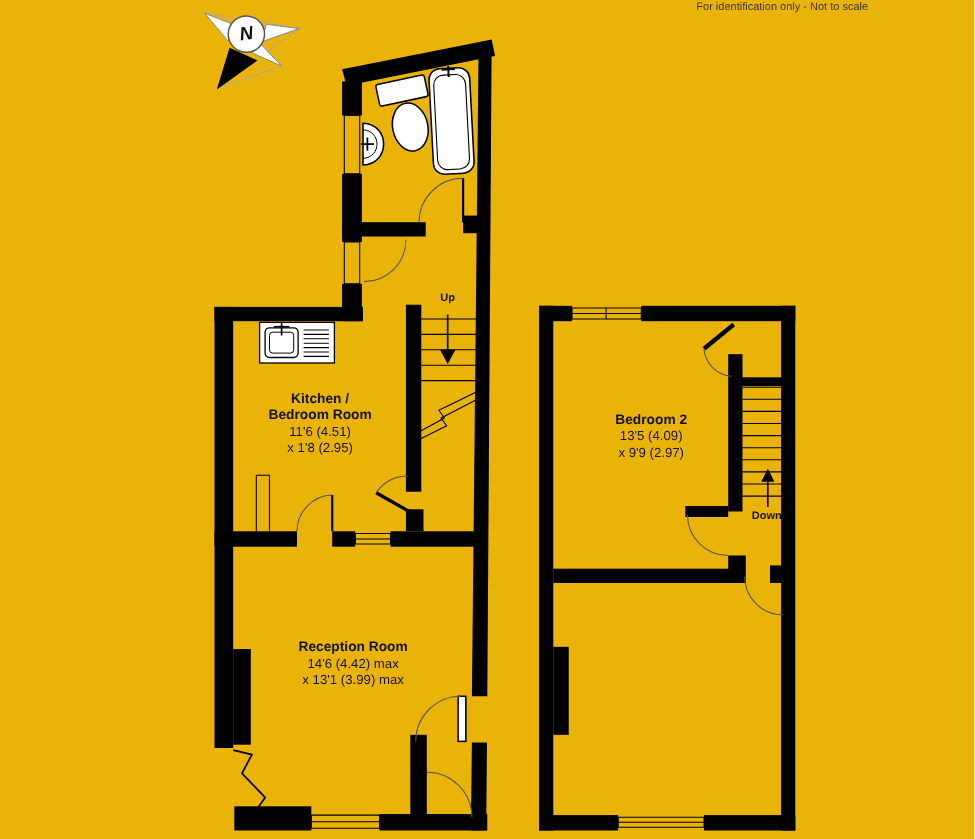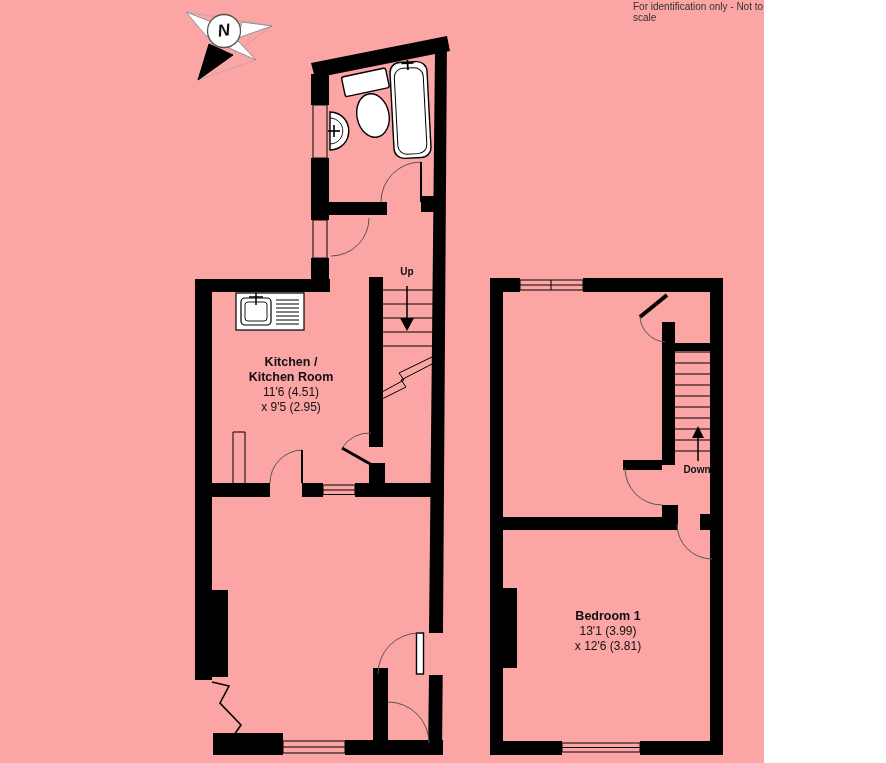--- a/index.html
+++ b/index.html
@@ -1,16 +1,16 @@
 <!DOCTYPE html>
 <html><head>
 <meta charset="utf-8">
 <style>
   html,body{margin:0;padding:0;background:#ffffff;}
-  #canvas{position:relative;width:764px;height:763px;background:#fca5a5;overflow:hidden;
+  #canvas{position:relative;width:886px;height:763px;background:#eab308;overflow:hidden;
           font-family:"Liberation Sans", sans-serif;}
   #plan-svg{position:absolute;left:0;top:0;}
   .label{position:absolute;transform:translateX(-50%);text-align:center;color:#111;
          font-size:12px;line-height:15px;white-space:nowrap;}
   .label .room-name{font-weight:bold;font-size:12.5px;text-align:center;}
   .stair-label{position:absolute;transform:translateX(-50%);font-weight:bold;font-size:10px;color:#111;}
   #disclaimer{position:absolute;top:1px;left:633px;font-size:10px;color:#333;}
   .wall{fill:#000;stroke:none;}
   .thin{fill:none;stroke:#000;stroke-width:1;}
   .fixture{fill:#fff;stroke:#000;stroke-width:1.4;}
@@ -202,31 +202,36 @@
       <path class="thin" d="M675,352 H710 M675,363 H710 M675,374 H710 M675,385 H710 M675,396 H710 M675,407 H710 M675,418 H710 M675,429 H710 M675,440 H710 M675,451 H710"></path>
       <line x1="698" y1="438" x2="698" y2="461" stroke="#000" stroke-width="1.5"></line>
       <polygon points="692,438 704,438 698,426" fill="#000"></polygon>
     </g>
   </svg>
 
   <div id="disclaimer">For identification only - Not to scale</div>
 
   <div class="label" style="left:291px; top:355px;">
     <div class="room-name">Kitchen /</div>
-    <div class="room-name">Kitchen Room</div>
+    <div class="room-name">Bedroom Room</div>
     <div>11'6 (4.51)</div>
-    <div>x 9'5 (2.95)</div>
+    <div>x 1'8 (2.95)</div>
   </div>
 
-
-
-  <div class="label" style="left:608px; top:609px;">
-    <div class="room-name">Bedroom 1</div>
-    <div>13'1 (3.99)</div>
-    <div>x 12'6 (3.81)</div>
+  <div class="label" style="left:321px; top:581px;">
+    <div class="room-name">Reception Room</div>
+    <div>14'6 (4.42) max</div>
+    <div>x 13'1 (3.99) max</div>
   </div>
+
+  <div class="label" style="left:592px; top:374px;">
+    <div class="room-name">Bedroom 2</div>
+    <div>13'5 (4.09)</div>
+    <div>x 9'9 (2.97)</div>
+  </div>
+
 
   <div class="stair-label" style="left:407px; top:266px;">Up</div>
   <div class="stair-label" style="left:697px; top:464px;">Down</div>
 
   <div style="position:absolute; left:224px; top:31px; transform:translate(-50%,-50%) rotate(-8deg);
               font-weight:bold; font-style:italic; font-size:17px; color:#111;">N</div>
 </div>
 
 </body></html>

